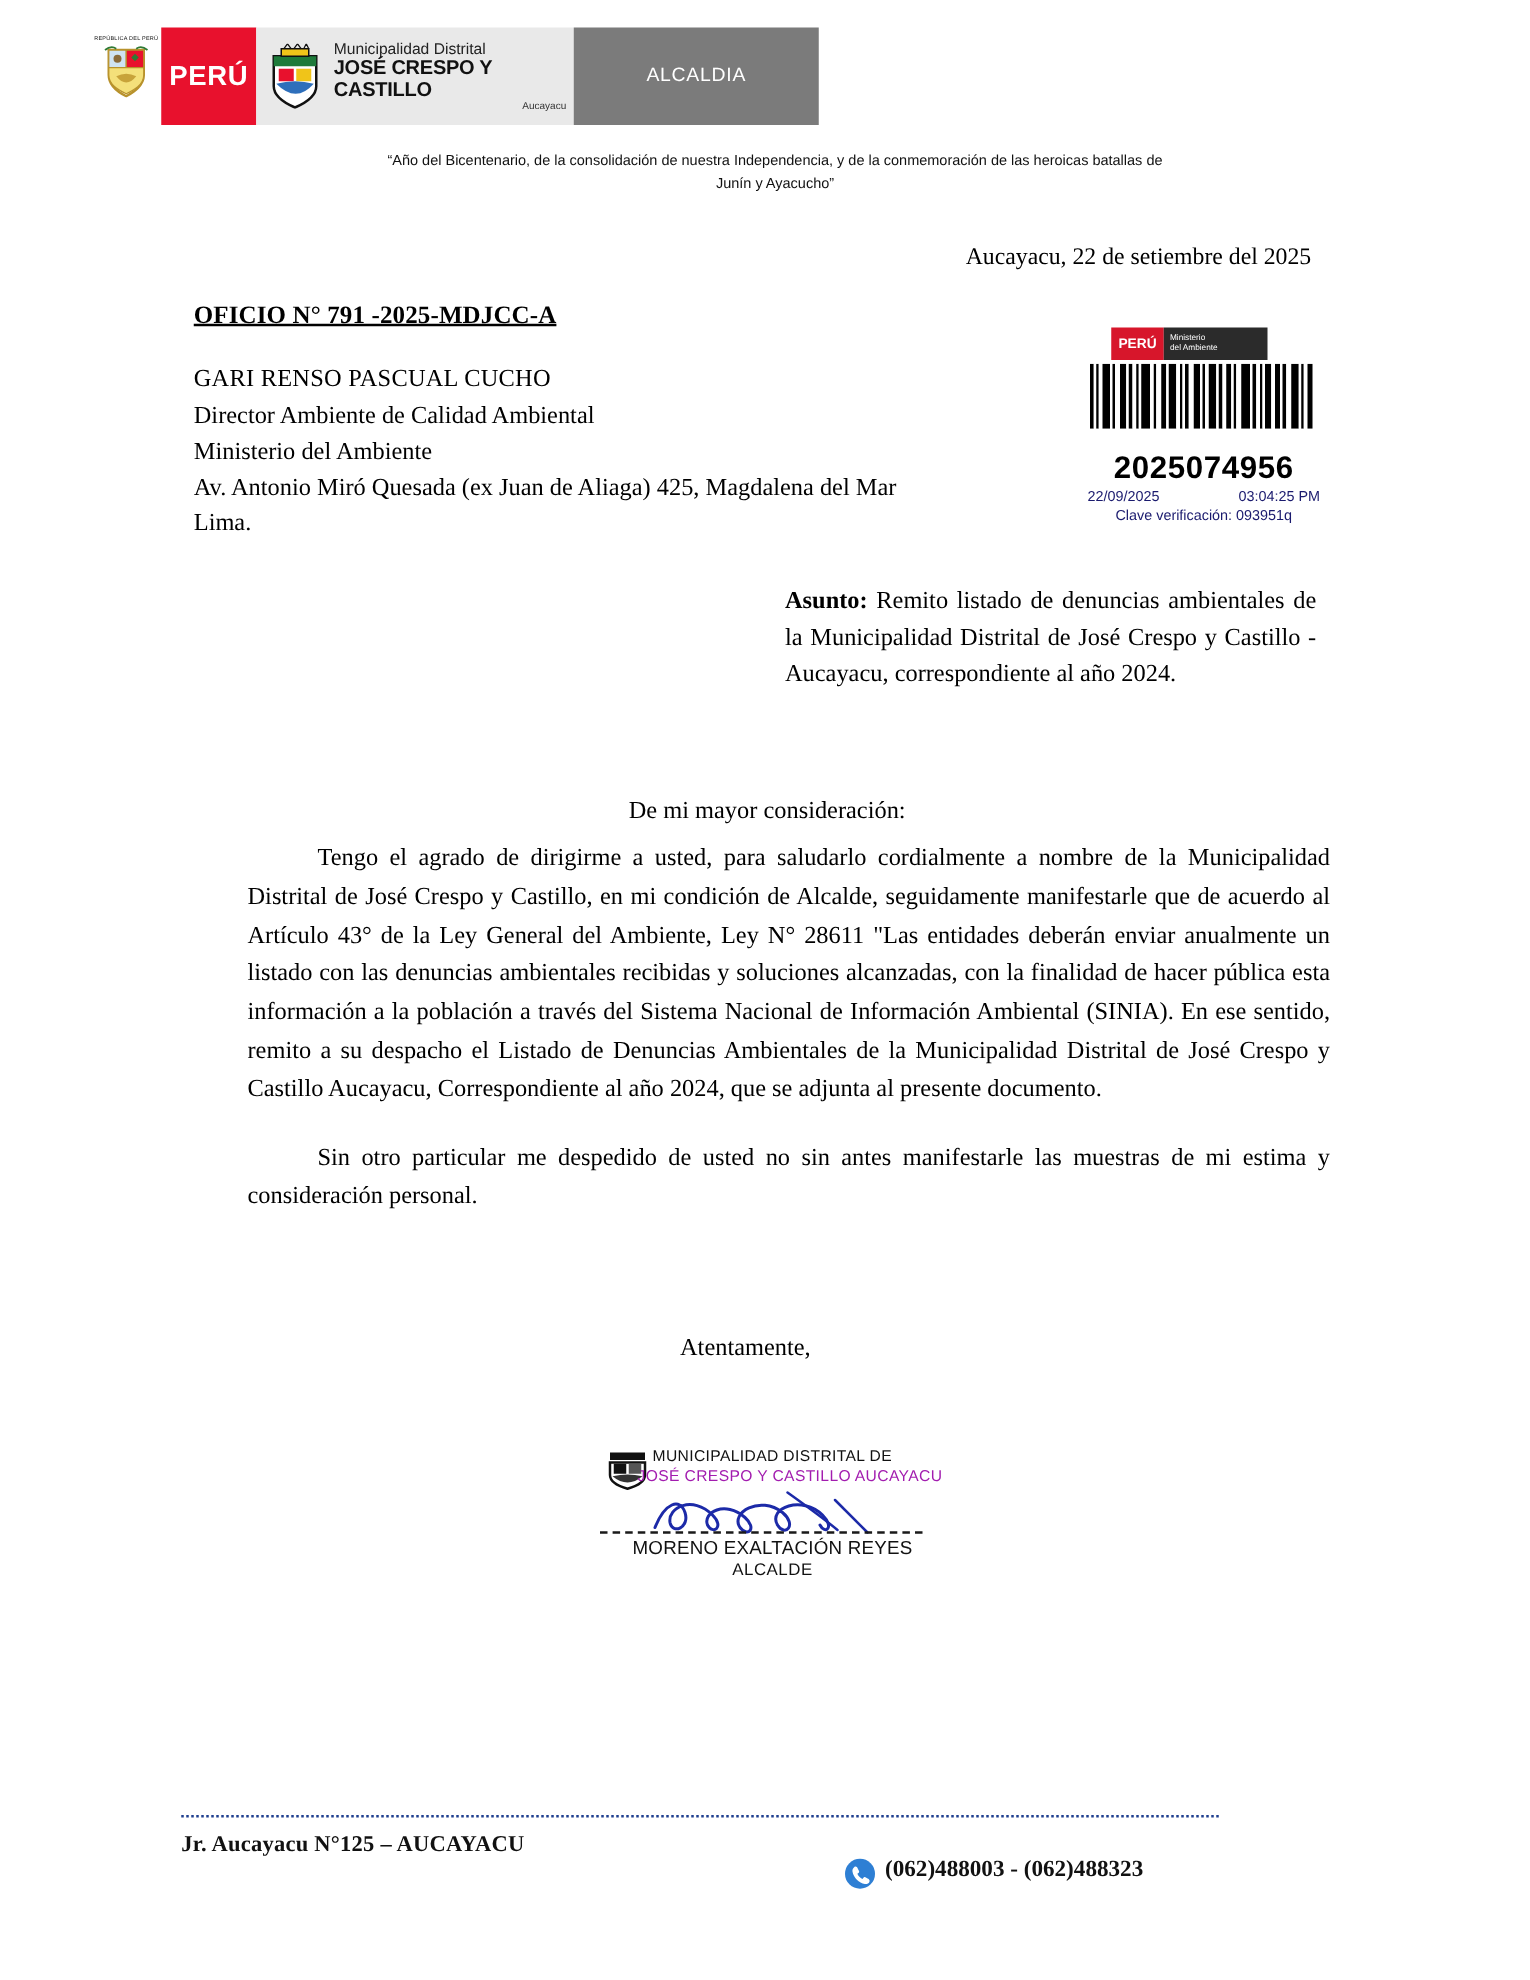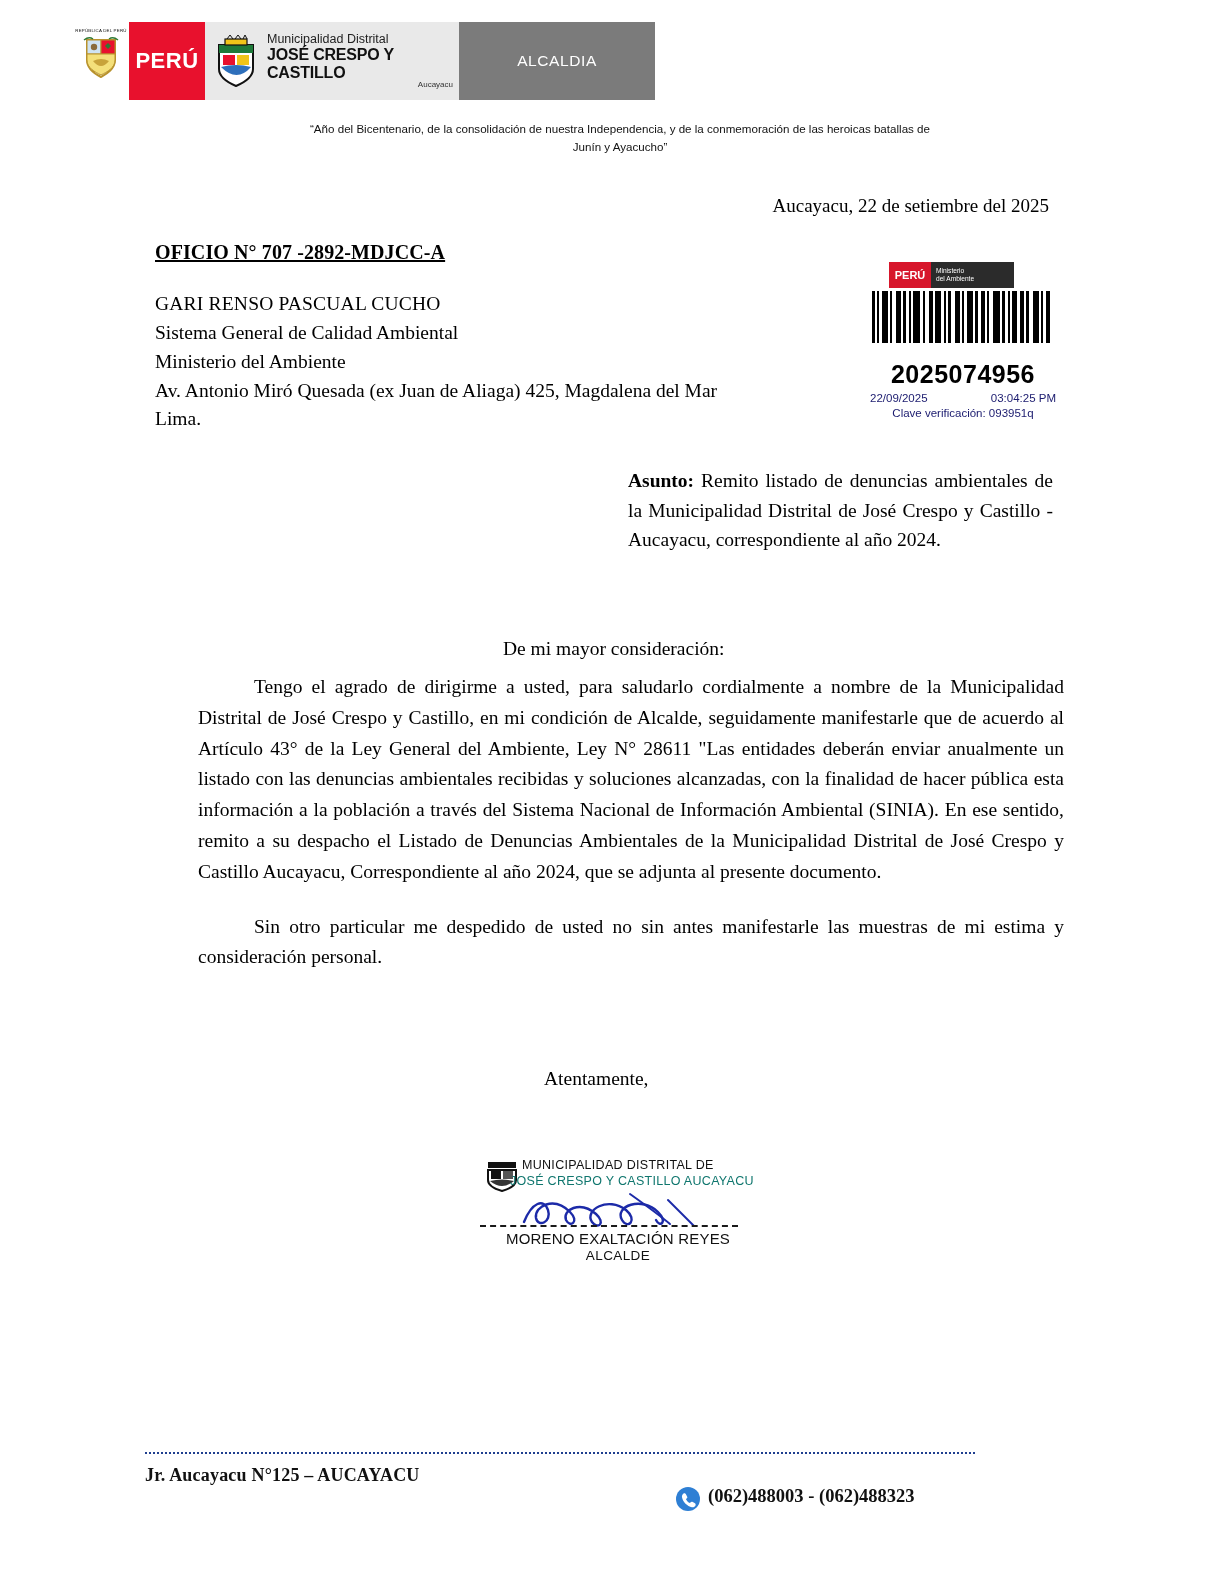--- a/index.html
+++ b/index.html
@@ -276,21 +276,21 @@
     letter-spacing: .3px;
     color: #111;
   }
   .sig-top2 {
     position: absolute;
     left: 40px;
     top: 24px;
     font-family: "Liberation Sans", sans-serif;
     font-size: 12.5px;
     letter-spacing: .3px;
-    color: #0f766e;
+    color: #a21caf;
   }
   .sig-line {
     position: absolute;
     left: 10px;
     top: 75px;
     width: 258px;
     border-top: 2px dashed #1a1a1a;
   }
   .sig-scribble {
     position: absolute;
@@ -424,25 +424,25 @@
 
   <div class="alcaldia-block">
     <span>ALCALDIA</span>
   </div>
 </div>
 
 <div class="motto">“Año del Bicentenario, de la consolidación de nuestra Independencia, y de la conmemoración de las heroicas batallas de Junín y Ayacucho”</div>
 
 <div class="date-line">Aucayacu, 22 de setiembre del 2025</div>
 
-<div class="oficio">OFICIO N° 707 -2892-MDJCC-A</div>
+<div class="oficio">OFICIO N° 791 -2025-MDJCC-A</div>
 
 <div class="addressee">
   <div class="nm">GARI RENSO PASCUAL CUCHO</div>
-  <div>Sistema General de Calidad Ambiental</div>
+  <div>Director Ambiente de Calidad Ambiental</div>
   <div>Ministerio del Ambiente</div>
   <div>Av. Antonio Miró Quesada (ex Juan de Aliaga) 425, Magdalena del Mar</div>
   <div>Lima.</div>
 </div>
 
 <div class="stamp">
   <div class="stamp-head">
     <div class="sp-red">PERÚ</div>
     <div class="sp-dark">
       <div>Ministerio</div>

